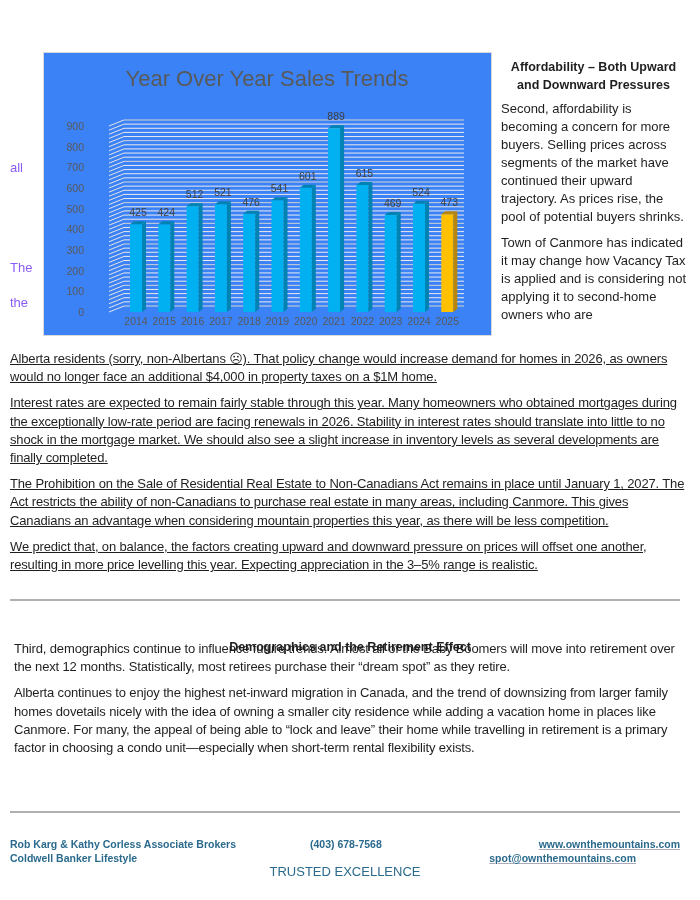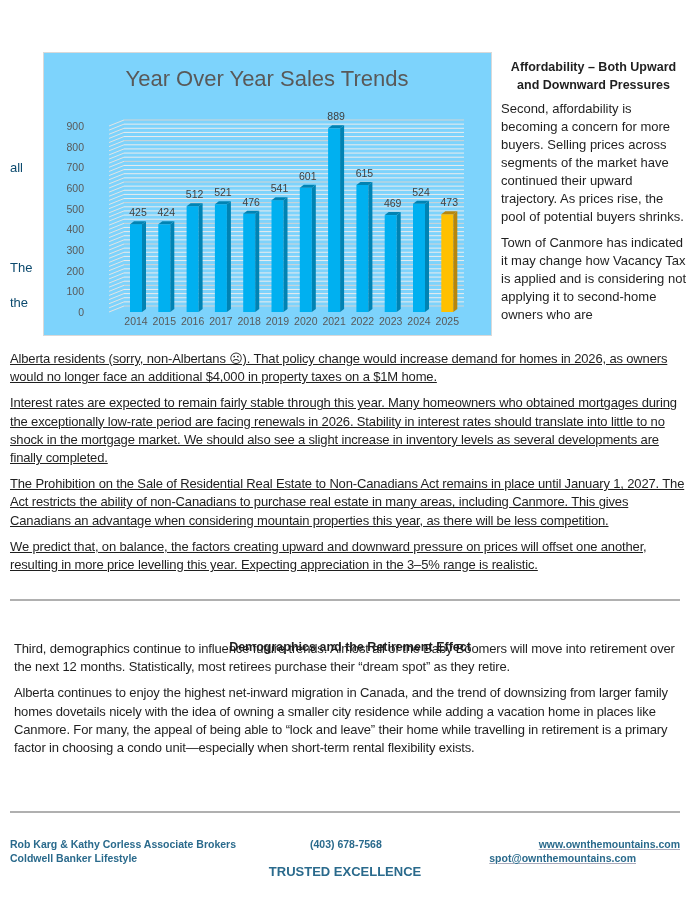--- a/index.html
+++ b/index.html
@@ -1,34 +1,34 @@
 <!DOCTYPE html>
 <html><head>
 <meta charset="utf-8">
 <style>
   html, body { margin: 0; padding: 0; background: #ffffff; }
   body { width: 700px; height: 900px; position: relative; overflow: hidden;
          font-family: "Liberation Sans", sans-serif; color: #1f1f1f; }
   .chart-box { position: absolute; left: 43px; top: 52px; width: 447px; height: 282px;
-               border: 1px solid #d9d9d9; background: #7dd3fc; }
+               border: 1px solid #d9d9d9; background: #3b82f6; }
   .chart-box svg { position: absolute; left: 0; top: 0; }
-  .side-word { position: absolute; left: 10px; font-size: 13px; color: #0c4a6e; }
+  .side-word { position: absolute; left: 10px; font-size: 13px; color: #8b5cf6; }
   .right-col { position: absolute; left: 501px; top: 58px; width: 185px; font-size: 13px; line-height: 18px; }
   .right-col h3 { margin: 0 0 6px 0; font-size: 12.5px; font-weight: bold; text-align: center; line-height: 18px; }
   .right-col p { margin: 0 0 8px 0; }
   .main-text { position: absolute; left: 10px; top: 350px; width: 682px; font-size: 13px; line-height: 18.2px; letter-spacing: -0.15px; text-decoration: underline; }
   .main-text p { margin: 0 0 8px 0; }
   .divider { position: absolute; left: 10px; width: 670px; height: 2px; background: #b0b0b0; }
   .section-title { position: absolute; left: 0; width: 700px; top: 616px; text-align: center; font-size: 12.5px; font-weight: bold; margin-top: 24px; }
   .sec2 { position: absolute; left: 10px; top: 640px; width: 682px; font-size: 13px; line-height: 18.2px; letter-spacing: -0.15px; }
   .sec2 p { margin: 0 0 8px 4px; }
   .footer { position: absolute; left: 0; top: 836px; width: 700px; font-size: 10.5px; font-weight: bold; color: #2a6a8c; }
   .f { position: absolute; white-space: nowrap; }
   .f a { color: #2a6a8c; text-decoration: underline; text-decoration-color: #aab; }
-  .tagline { position: absolute; left: 0; width: 690px; top: 864px; text-align: center; font-size: 13px; font-weight: bold; color: #2a6a8c; }
+  .tagline { position: absolute; left: 0; width: 690px; top: 864px; text-align: center; font-size: 13px; font-weight: normal; color: #2a6a8c; }
 </style>
 </head>
 <body>
 
 <div class="chart-box">
   <svg id="chart-svg" width="447" height="282">
     <text id="chart-title" x="223" y="33" text-anchor="middle" font-family="Liberation Sans, sans-serif" font-size="22" fill="#595959">Year Over Year Sales Trends</text>
     <g id="grid-layer">
         <line x1="65" y1="259" x2="80" y2="253" stroke="#e4e4e4" stroke-width="1"></line>
         <line x1="80" y1="253" x2="420" y2="253" stroke="#d4d4d4" stroke-width="1"></line>

